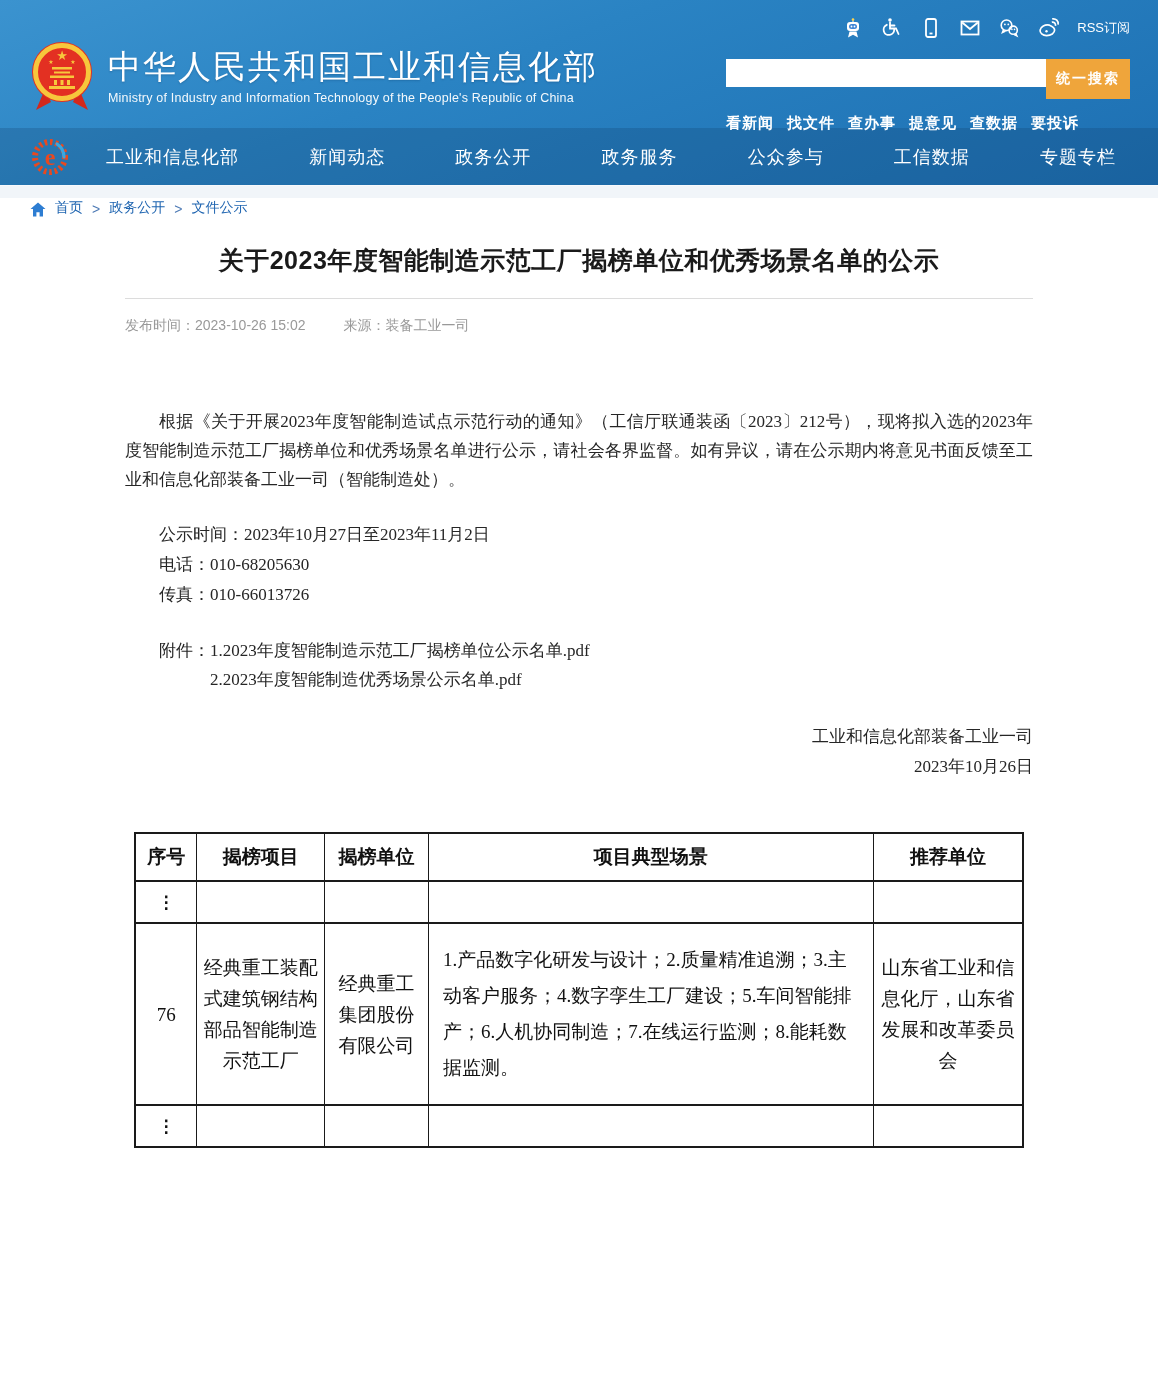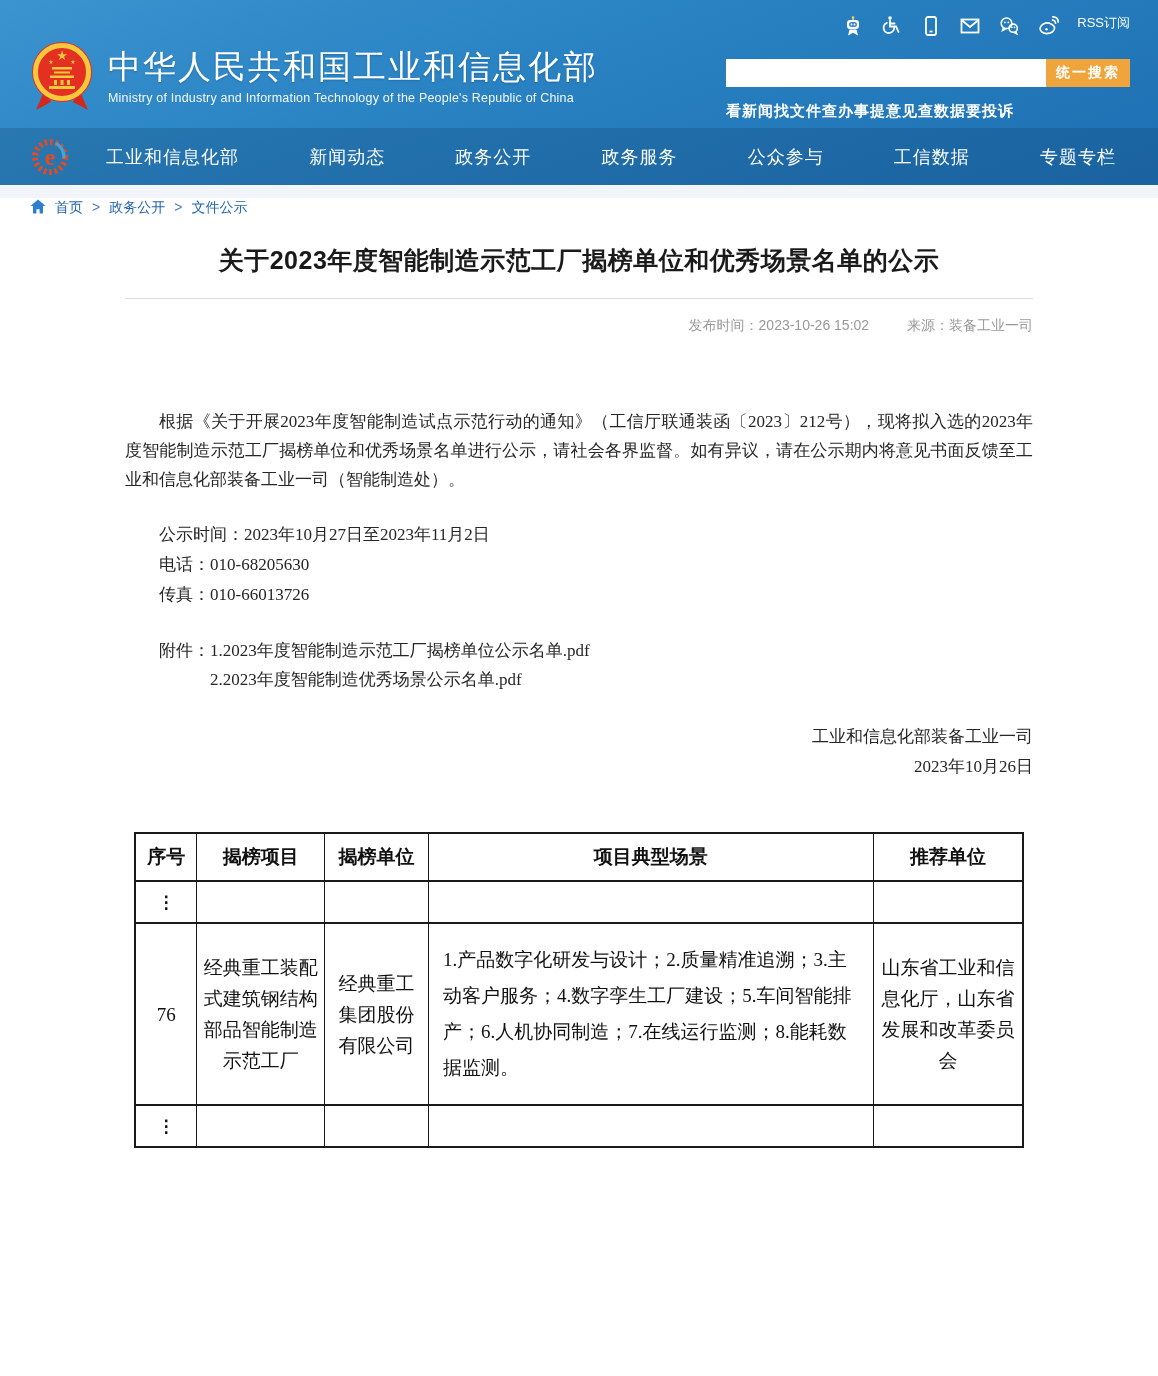--- a/index.html
+++ b/index.html
@@ -19,51 +19,51 @@
   
   .hdr{position:relative;height:185px;
     background:linear-gradient(160deg,var(--header-blue-1) 0%,#2a83c3 40%,var(--header-blue-2) 100%);}
   .hdr-top{position:relative;height:128px}
   .brand{position:absolute;left:30px;top:40px;display:flex;align-items:center;gap:14px;color:#fff}
   .brand svg{display:block}
   .site-title{font-size:33px;font-weight:normal;letter-spacing:2px;line-height:1.1;
     text-shadow:0 1px 2px rgba(0,40,80,.25)}
   .site-subtitle{font-size:12.5px;margin-top:6px;letter-spacing:.2px;opacity:.95}
   .hdr-right{position:absolute;top:14px;right:28px;width:404px}
-  .icon-row{display:flex;justify-content:flex-end;gap:15px;color:#fff;height:28px}
+  .icon-row{display:flex;justify-content:flex-end;align-items:center;gap:15px;color:#fff;height:28px}
   .icon-row .ic{width:24px;height:24px;display:inline-block}
   .icon-row .ic svg{width:24px;height:24px;display:block}
   .rss{font-size:13px;color:#fff;margin-left:2px}
   .search-row{display:flex;margin-top:17px}
   .search-input{flex:1;height:28px;border:0;outline:none;background:#fff;padding:0 8px;font-size:14px}
-  .search-btn{width:84px;height:28px;border:0;background:var(--accent-orange);color:#fff;
+  .search-btn{width:84px;height:40px;border:0;background:var(--accent-orange);color:#fff;
     font-size:14px;font-weight:bold;letter-spacing:2px;cursor:pointer}
-  .quick-links{display:flex;margin-top:15px}
+  .quick-links{display:flex;gap:13px;margin-top:15px}
   .quick-links a{color:#fff;font-size:15px;font-weight:bold;letter-spacing:1px}
 
   .nav{height:57px;background:rgba(13,53,94,.22);display:flex;align-items:center;padding:0 42px 0 28px}
   .nav-logo{width:44px;height:44px;flex:none;margin-right:34px}
   .nav-logo svg{width:44px;height:44px;display:block}
   .nav-items{flex:1;display:flex;justify-content:space-between;align-items:flex-start}
   .nav-items a{color:#fff;font-size:18px;letter-spacing:1px}
 
   .light-strip{height:13px;background:#f1f5f9;border-top:1px solid rgba(255,255,255,.45)}
 
   
-  .crumbs{display:flex;align-items:flex-start;gap:9px;margin:14px 0 0 30px;
+  .crumbs{display:flex;align-items:flex-end;gap:9px;margin:14px 0 0 30px;
     font-size:14px;color:var(--link-blue)}
   .crumbs .sep{color:#4d7ab5}
   .crumbs .home-ic{width:16px;height:15px;display:inline-block}
 
   
   .article{width:908px;margin:0 auto}
   .art-title{margin-top:27px;text-align:center;font-size:25px;font-weight:bold;
     color:#1a1a1a;letter-spacing:.5px}
   .title-divider{border:0;border-top:1px solid #dcdcdc;margin-top:21px}
-  .meta{margin-top:18px;text-align:right;color:var(--meta-gray);font-size:14px}
+  .meta{margin-top:18px;text-align:left;color:var(--meta-gray);font-size:14px}
   .meta span:first-child{margin-right:34px}
 
   .serif{font-family:"Liberation Serif","DejaVu Serif",serif}
   .body-para{margin-top:72px;font-size:17px;line-height:29px;text-indent:2em;
     text-align:justify;color:var(--text-dark)}
   .info-lines{margin-top:26px;padding-left:2em;font-size:17px}
   .info-lines p{line-height:30px}
   .attach{display:flex;margin-top:26px;padding-left:2em;font-size:17px;line-height:29px}
   .attach-label{flex:none}
   .attach-list a{color:var(--text-dark)}

